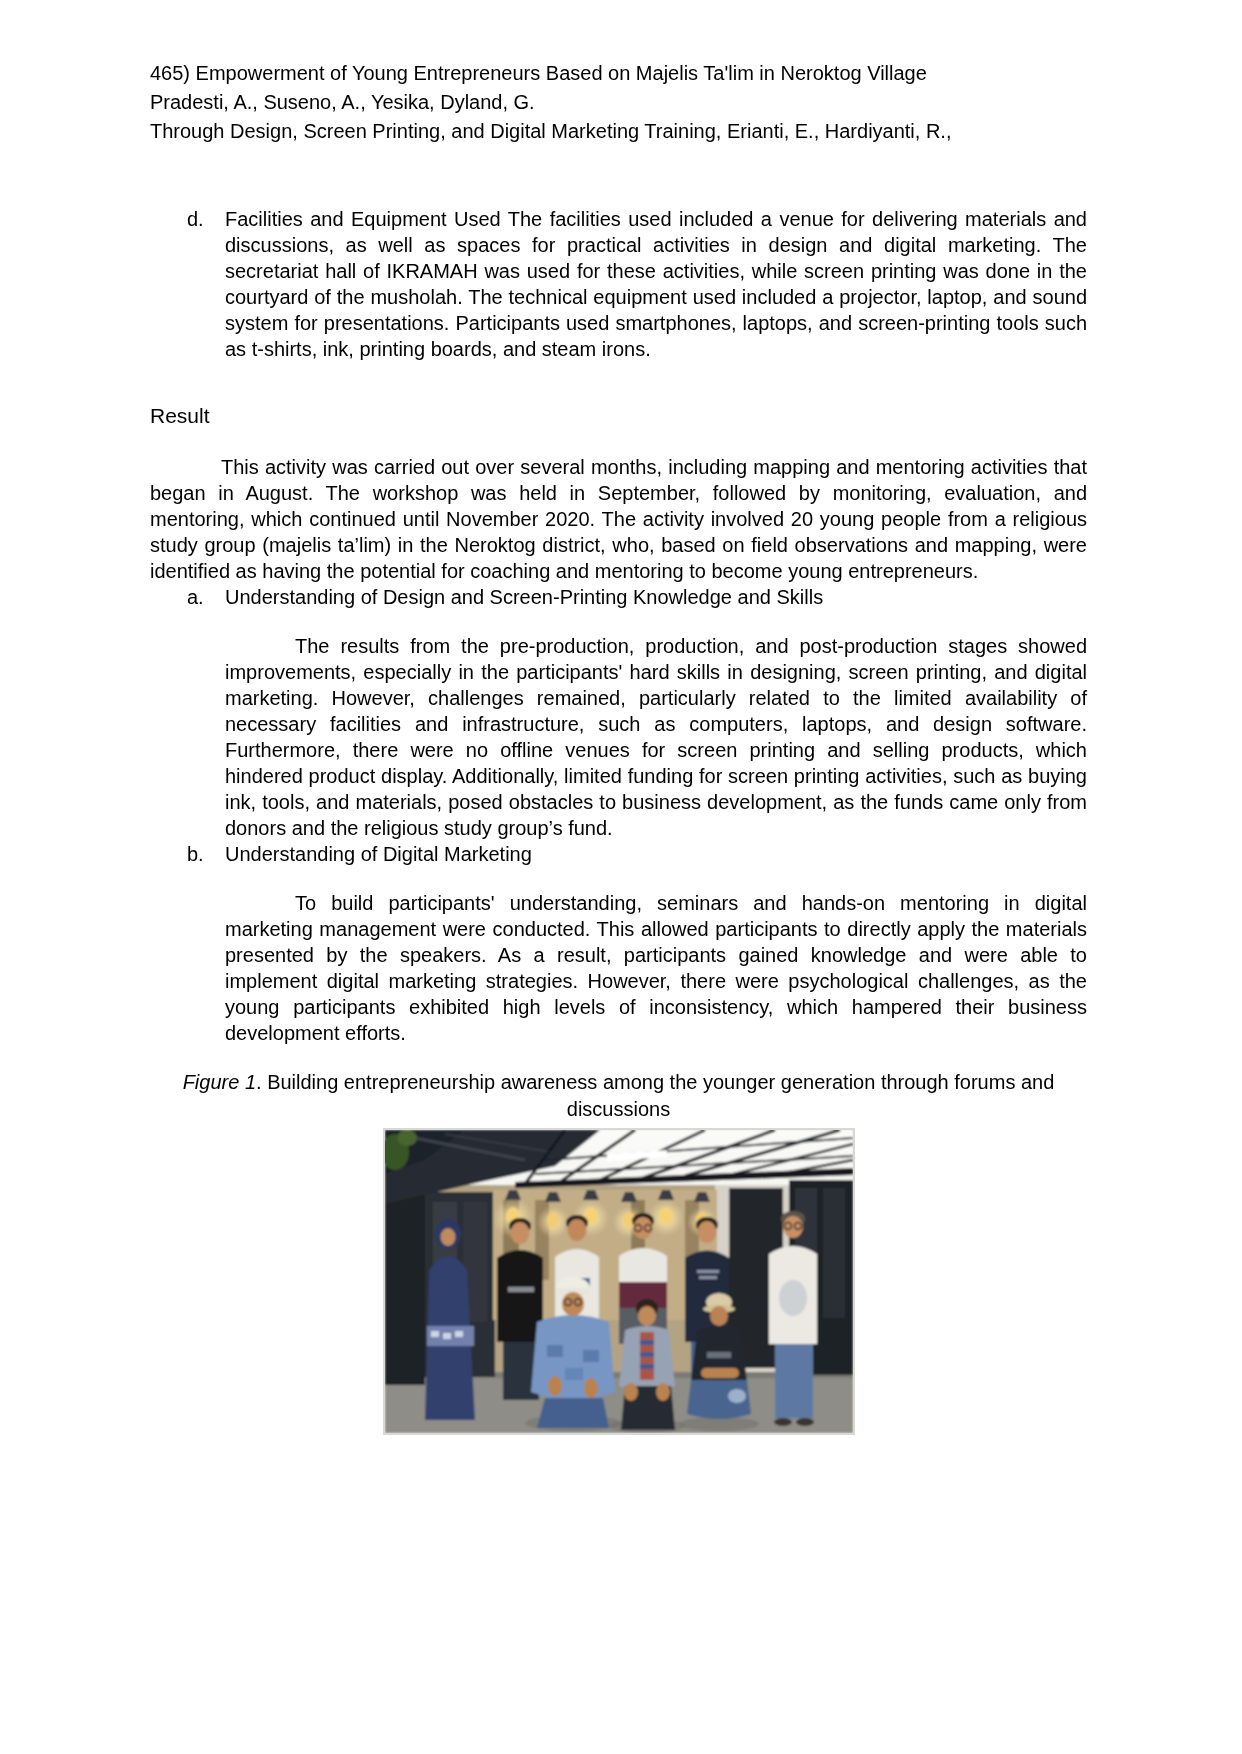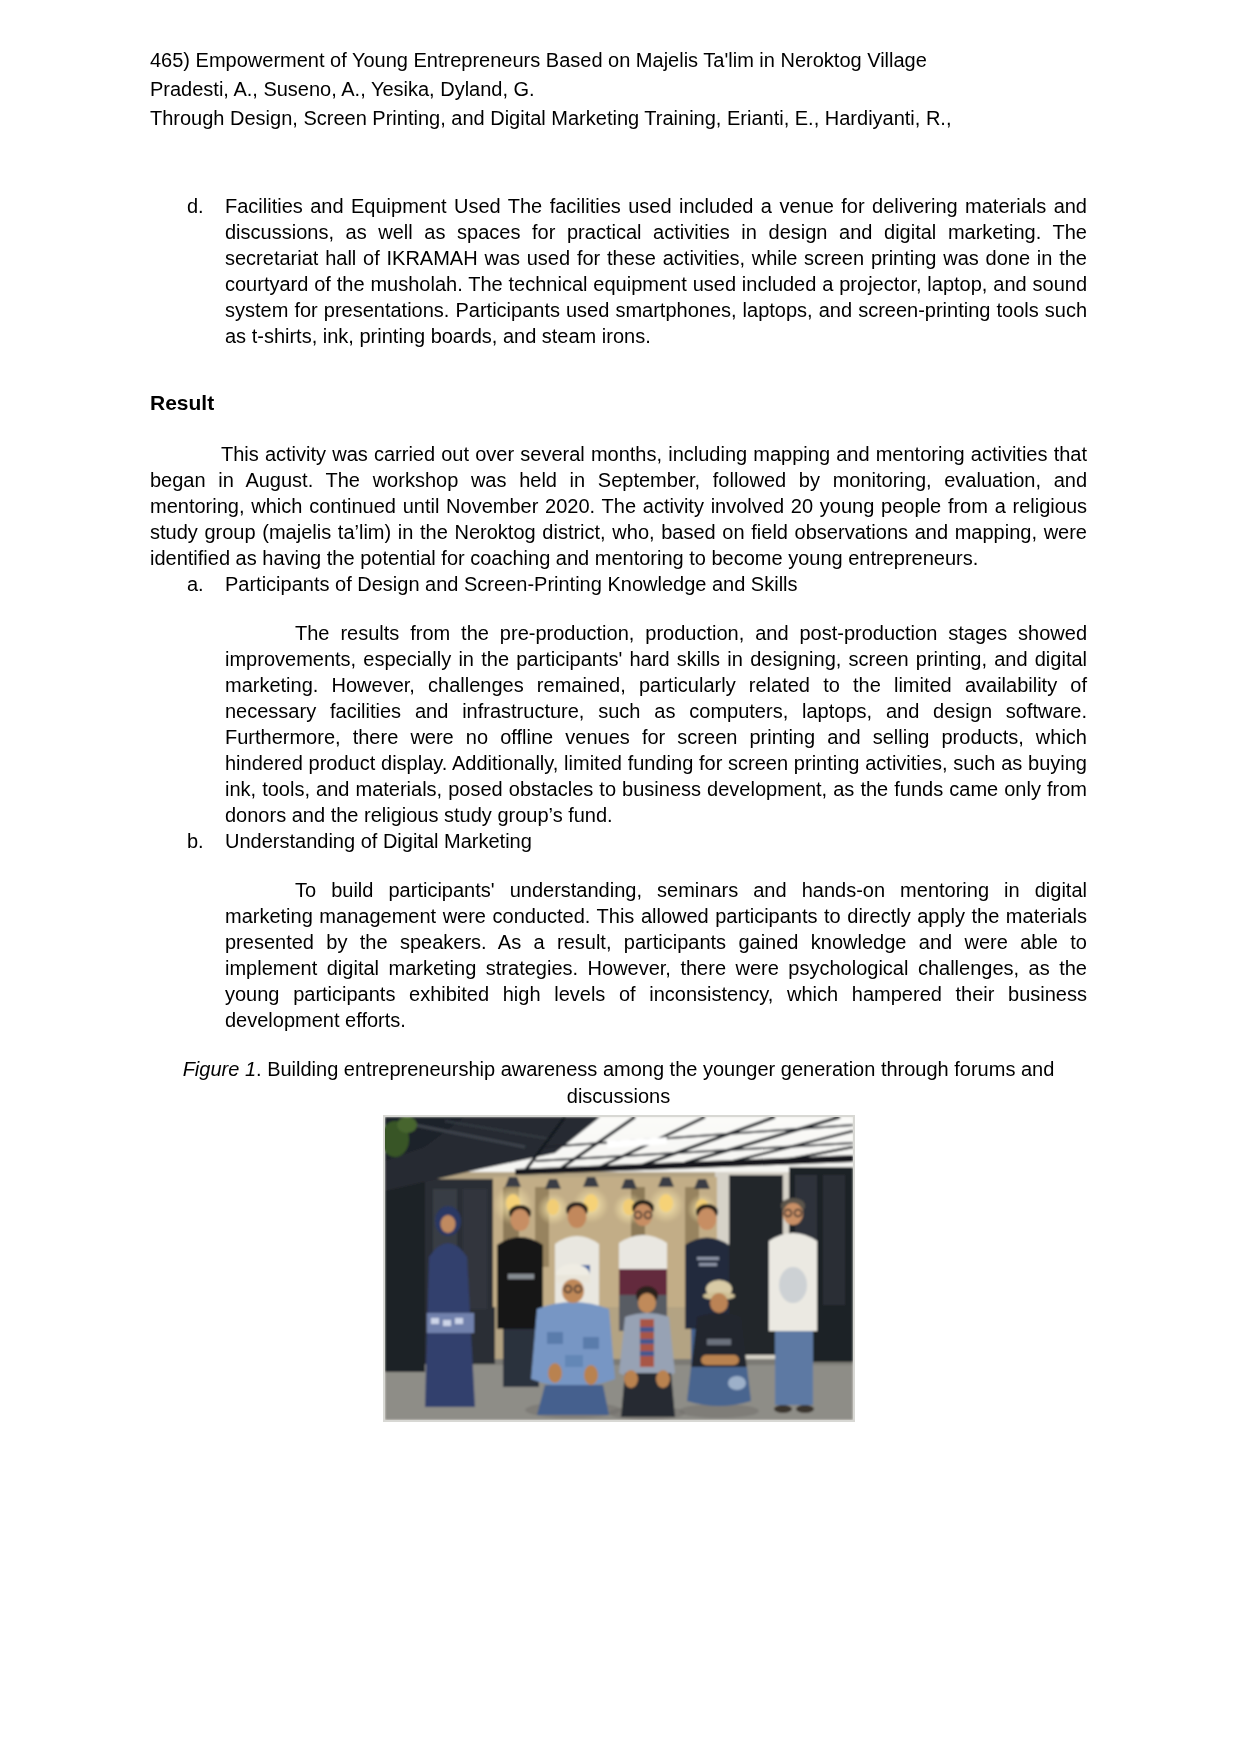--- a/index.html
+++ b/index.html
@@ -3,29 +3,29 @@
 <meta charset="utf-8">
 <style>
   * { margin:0; padding:0; box-sizing:border-box; }
   html,body { background:#ffffff; }
   .page {
     position:relative; width:1242px; height:1754px;
     background:#ffffff; color:#000000; overflow:hidden;
     font-family:"Liberation Sans","DejaVu Sans",sans-serif;
   }
   .content {
-    position:absolute; left:150px; top:46px; width:937px;
+    position:absolute; left:150px; top:59px; width:937px;
     font-size:20px; line-height:26px;
   }
   .header { font-size:20px; line-height:29px; }
   .just { text-align:justify;margin-top:23px; }
   .list-item { position:relative; padding-left:75px; }
   .list-item .marker { position:absolute; left:37px; top:0; }
   .item-d { margin-top:60px; }
-  .result-heading { margin-top:39px; font-weight:bold; font-size:21px; line-height:30px; }
+  .result-heading { margin-top:39px; font-weight:normal; font-size:21px; line-height:30px; }
   .para.indent { text-indent:71px; }
   .para.sub { margin-left:75px; text-indent:70px; }
   .figure-caption { margin-top:23px; text-align:center; line-height:27px; }
   .figure-caption em { font-style:italic;text-align:center; }
   .photo-frame {
     width:472px; margin:5px auto 0;
     border:2px solid #d8d8d4; background:#e8e6e0;
   }
   .photo-frame svg { display:block; }
 </style>
@@ -44,21 +44,21 @@
     <div class="list-item item-d">
       <span class="marker">d.</span>
       <div class="just">Facilities and Equipment Used The facilities used included a venue for delivering materials and discussions, as well as spaces for practical activities in design and digital marketing. The secretariat hall of IKRAMAH was used for these activities, while screen printing was done in the courtyard of the musholah. The technical equipment used included a projector, laptop, and sound system for presentations. Participants used smartphones, laptops, and screen-printing tools such as t-shirts, ink, printing boards, and steam irons.</div>
     </div>
 
     <div class="result-heading">Result</div>
     <p class="para indent just">This activity was carried out over several months, including mapping and mentoring activities that began in August. The workshop was held in September, followed by monitoring, evaluation, and mentoring, which continued until November 2020. The activity involved 20 young people from a religious study group (majelis ta’lim) in the Neroktog district, who, based on field observations and mapping, were identified as having the potential for coaching and mentoring to become young entrepreneurs.</p>
 
     <div class="list-item">
       <span class="marker">a.</span>
-      <div>Participants of Design and Screen-Printing Knowledge and Skills</div>
+      <div>Understanding of Design and Screen-Printing Knowledge and Skills</div>
     </div>
     <p class="para sub just">The results from the pre-production, production, and post-production stages showed improvements, especially in the participants' hard skills in designing, screen printing, and digital marketing. However, challenges remained, particularly related to the limited availability of necessary facilities and infrastructure, such as computers, laptops, and design software. Furthermore, there were no offline venues for screen printing and selling products, which hindered product display. Additionally, limited funding for screen printing activities, such as buying ink, tools, and materials, posed obstacles to business development, as the funds came only from donors and the religious study group’s fund.</p>
 
     <div class="list-item">
       <span class="marker">b.</span>
       <div>Understanding of Digital Marketing</div>
     </div>
     <p class="para sub just">To build participants' understanding, seminars and hands-on mentoring in digital marketing management were conducted. This allowed participants to directly apply the materials presented by the speakers. As a result, participants gained knowledge and were able to implement digital marketing strategies. However, there were psychological challenges, as the young participants exhibited high levels of inconsistency, which hampered their business development efforts.</p>
 
     <div class="figure-caption"><em>Figure 1</em><span>. Building entrepreneurship awareness among the younger generation through forums and discussions</span></div>

